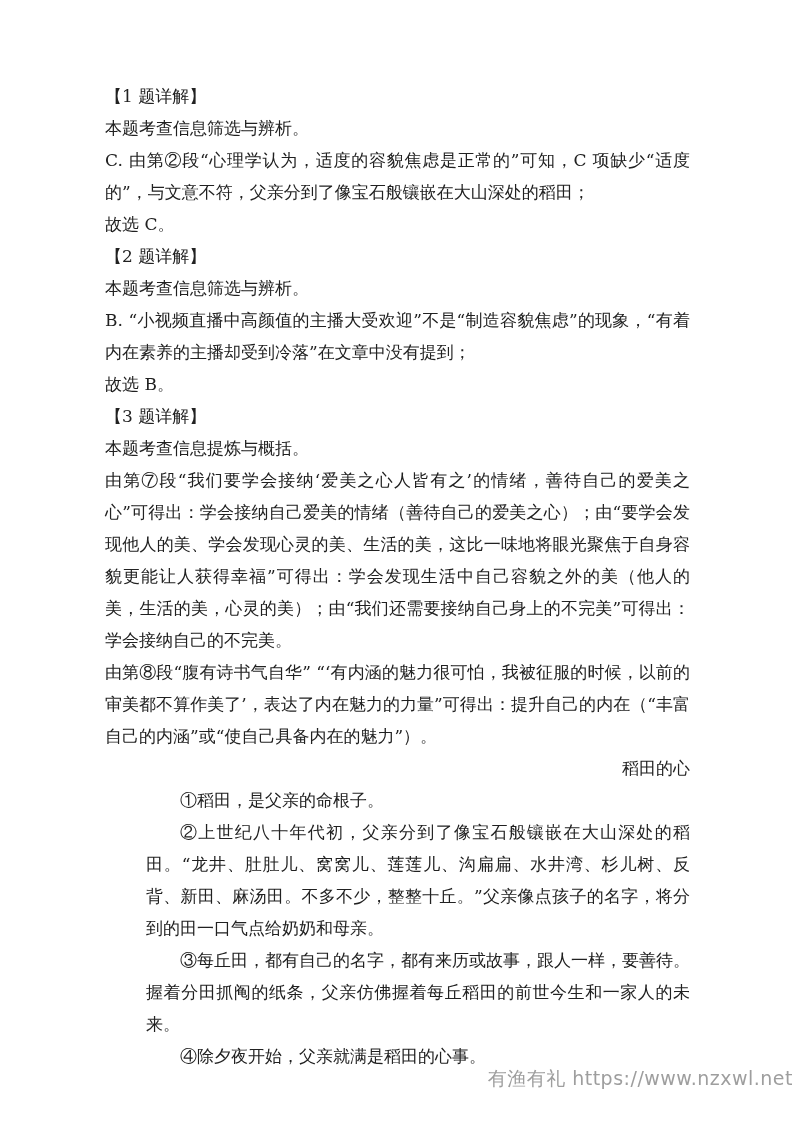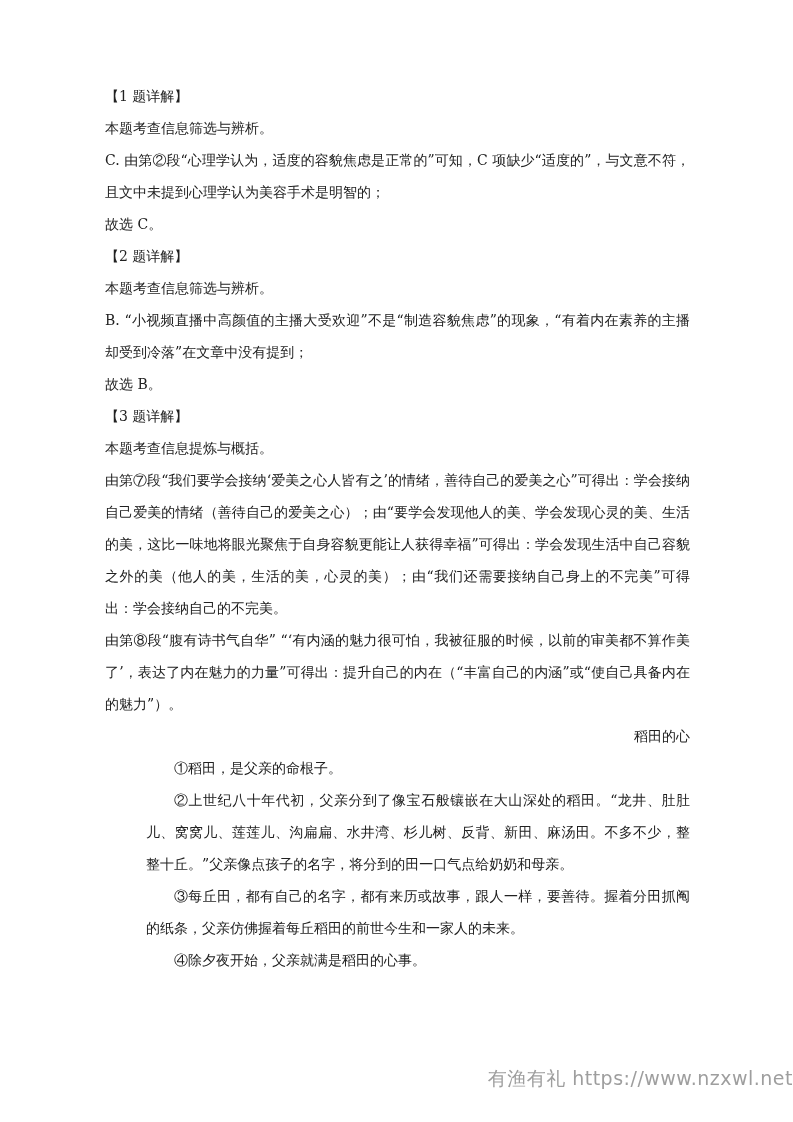--- a/index.html
+++ b/index.html
@@ -14,21 +14,21 @@
     margin: 0 auto;
     background: #ffffff;
     box-sizing: border-box;
     padding: 80px 103px 0 105px;
     color: #212121;
     font-family: "DejaVu Serif", "Liberation Serif", serif;
     overflow: hidden;
   }
   .line {
     margin: 0;
-    font-size: 14px;
+    font-size: 17px;
     line-height: 32px;
     text-align: justify;
     text-justify: inter-ideograph;
     word-break: break-all;
   }
   .essay-title {
     text-align: right;
   }
   .indent {
     text-indent: 2em;
@@ -47,21 +47,21 @@
   }
 </style>
 </head>
 <body>
 
 <div class="page">
 
   <section>
     <p class="line">【1 题详解】</p>
     <p class="line">本题考查信息筛选与辨析。</p>
-    <p class="line">C. 由第②段“心理学认为，适度的容貌焦虑是正常的”可知，C 项缺少“适度的”，与文意不符，且文中未提到心理学认为美容手术是明智的；</p>
+    <p class="line">C. 由第②段“心理学认为，适度的容貌焦虑是正常的”可知，C 项缺少“适度的”，与文意不符，父亲分到了像宝石般镶嵌在大山深处的稻田；</p>
     <p class="line">故选 C。</p>
   </section>
 
   <section>
     <p class="line">【2 题详解】</p>
     <p class="line">本题考查信息筛选与辨析。</p>
     <p class="line">B. “小视频直播中高颜值的主播大受欢迎”不是“制造容貌焦虑”的现象，“有着内在素养的主播却受到冷落”在文章中没有提到；</p>
     <p class="line">故选 B。</p>
   </section>
 

